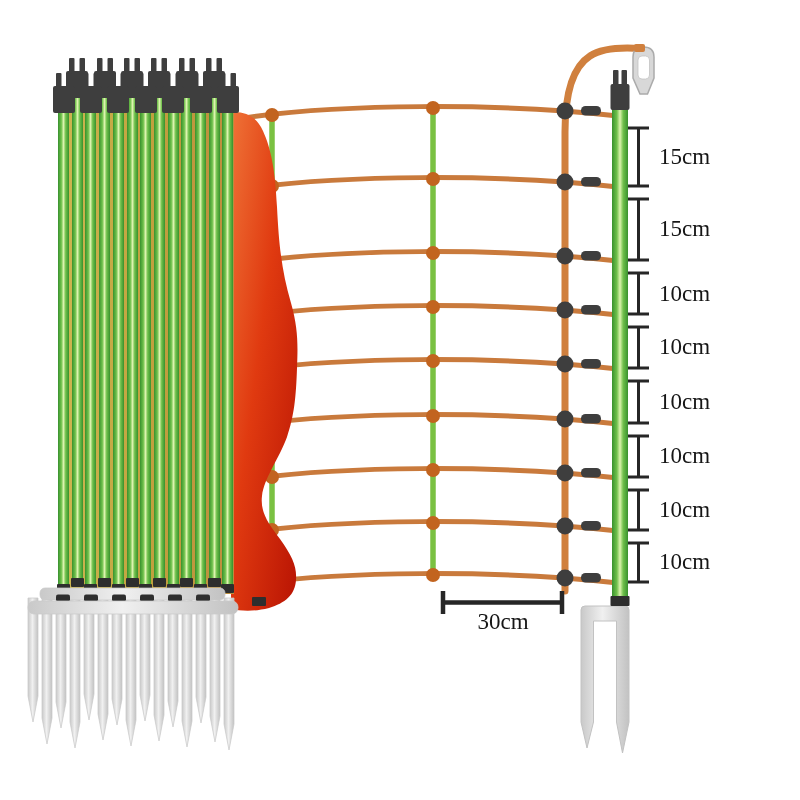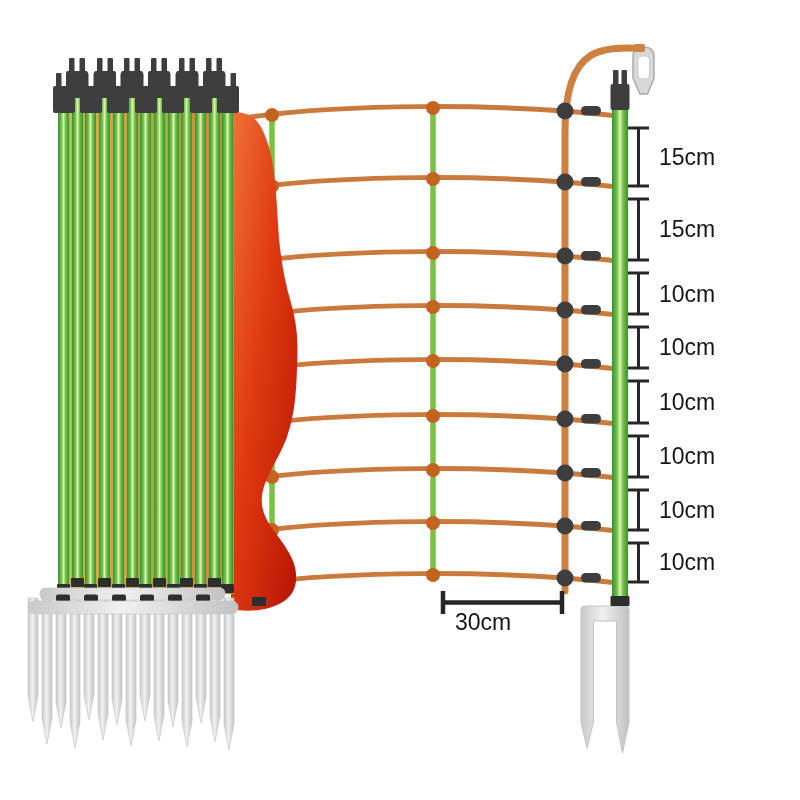--- a/index.html
+++ b/index.html
@@ -1,21 +1,21 @@
 <!DOCTYPE html>
 <html><head>
 <meta charset="utf-8">
 <style>
   html,body{margin:0;padding:0;background:#fff;}
   .stage{position:relative;width:800px;height:800px;background:#ffffff;overflow:hidden;
-         font-family:Liberation Sans, sans-serif;}
+         font-family:Liberation Serif, serif;}
   .stage svg{position:absolute;left:0;top:0;}
   .vlab{position:absolute;left:659px;font-size:23px;line-height:26px;color:#161616;
         white-space:nowrap;letter-spacing:0px;}
-  .hlab{position:absolute;left:455px;top:609px;width:96px;
+  .hlab{position:absolute;left:455px;top:609px;width:96px;text-align:center;
         font-size:23px;line-height:26px;color:#161616;}
 </style>
 </head>
 <body>
 
 <div class="stage">
 <svg width="800" height="800" viewBox="0 0 800 800">
   <defs>
     <linearGradient id="gradPost" x1="0" y1="0" x2="1" y2="0">
       <stop offset="0" stop-color="#38912d"></stop>

